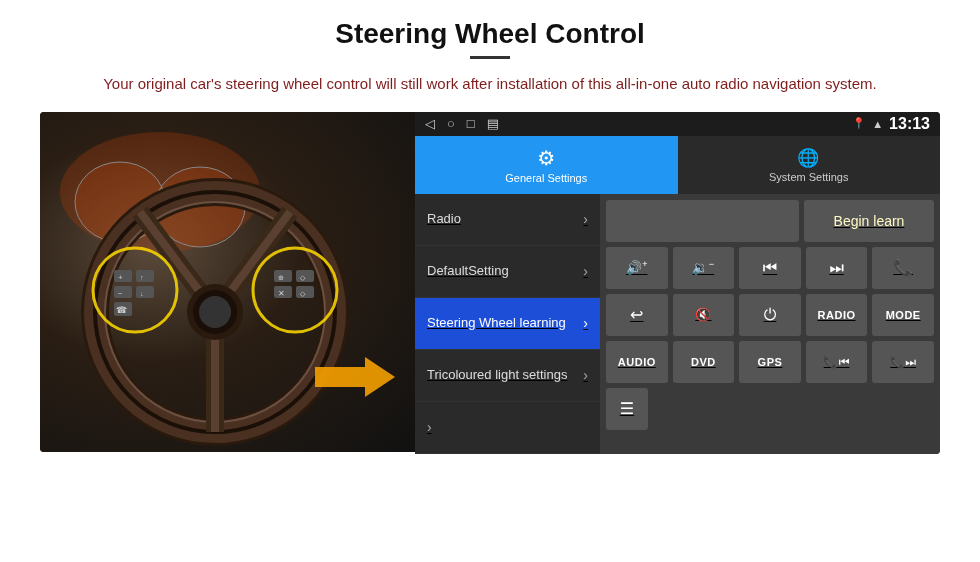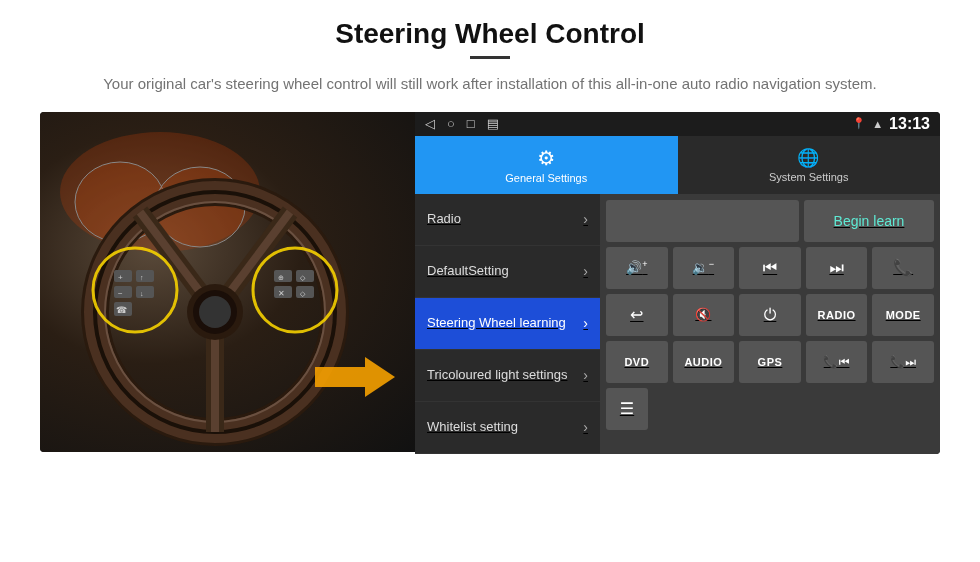--- a/index.html
+++ b/index.html
@@ -28,21 +28,21 @@
     .title-divider {
       width: 40px;
       height: 3px;
       background: #333;
       margin: 0 auto 14px;
     }
 
     .page-subtitle {
       text-align: center;
       font-size: 15px;
-      color: #737373;
+      color: #7f1d1d;
       line-height: 1.5;
       margin-bottom: 16px;
     }
 
     .content-area {
       display: flex;
       gap: 0;
       width: 100%;
     }
 
@@ -215,21 +215,21 @@
     }
 
     .begin-learn-btn {
       width: 130px;
       height: 42px;
       background: #555;
       border-radius: 3px;
       display: flex;
       align-items: center;
       justify-content: center;
-      color: #5eead4;
+      color: #fef9c3;
       font-size: 14px;
       cursor: pointer;
       border: none;
     }
 
     .ctrl-btn {
       flex: 1;
       height: 42px;
       background: #555;
       border-radius: 3px;
@@ -359,21 +359,20 @@
           </div>
           <div class="menu-item active">
             <span class="menu-item-text">Steering Wheel learning</span>
             <span class="menu-arrow">›</span>
           </div>
           <div class="menu-item">
             <span class="menu-item-text">Tricoloured light settings</span>
             <span class="menu-arrow">›</span>
           </div>
           <div class="menu-item">
-            <span class="menu-item-text">Whitelist setting</span>
             <span class="menu-arrow">›</span>
           </div>
         </div>
 
         <div class="control-panel">
 
           <div class="ctrl-row">
             <div class="ctrl-input-empty"></div>
             <button class="begin-learn-btn">Begin learn</button>
           </div>
@@ -409,24 +408,24 @@
             <div class="ctrl-btn">
               <span class="ctrl-btn-label">RADIO</span>
             </div>
             <div class="ctrl-btn">
               <span class="ctrl-btn-label">MODE</span>
             </div>
           </div>
 
           <div class="ctrl-row">
             <div class="ctrl-btn">
+              <span class="ctrl-btn-label">AUDIO</span>
+            </div>
+            <div class="ctrl-btn">
               <span class="ctrl-btn-label">DVD</span>
-            </div>
-            <div class="ctrl-btn">
-              <span class="ctrl-btn-label">AUDIO</span>
             </div>
             <div class="ctrl-btn">
               <span class="ctrl-btn-label">GPS</span>
             </div>
             <div class="ctrl-btn">
               <span style="font-size:12px;">📞⏮</span>
             </div>
             <div class="ctrl-btn">
               <span style="font-size:12px;">📞⏭</span>
             </div>

